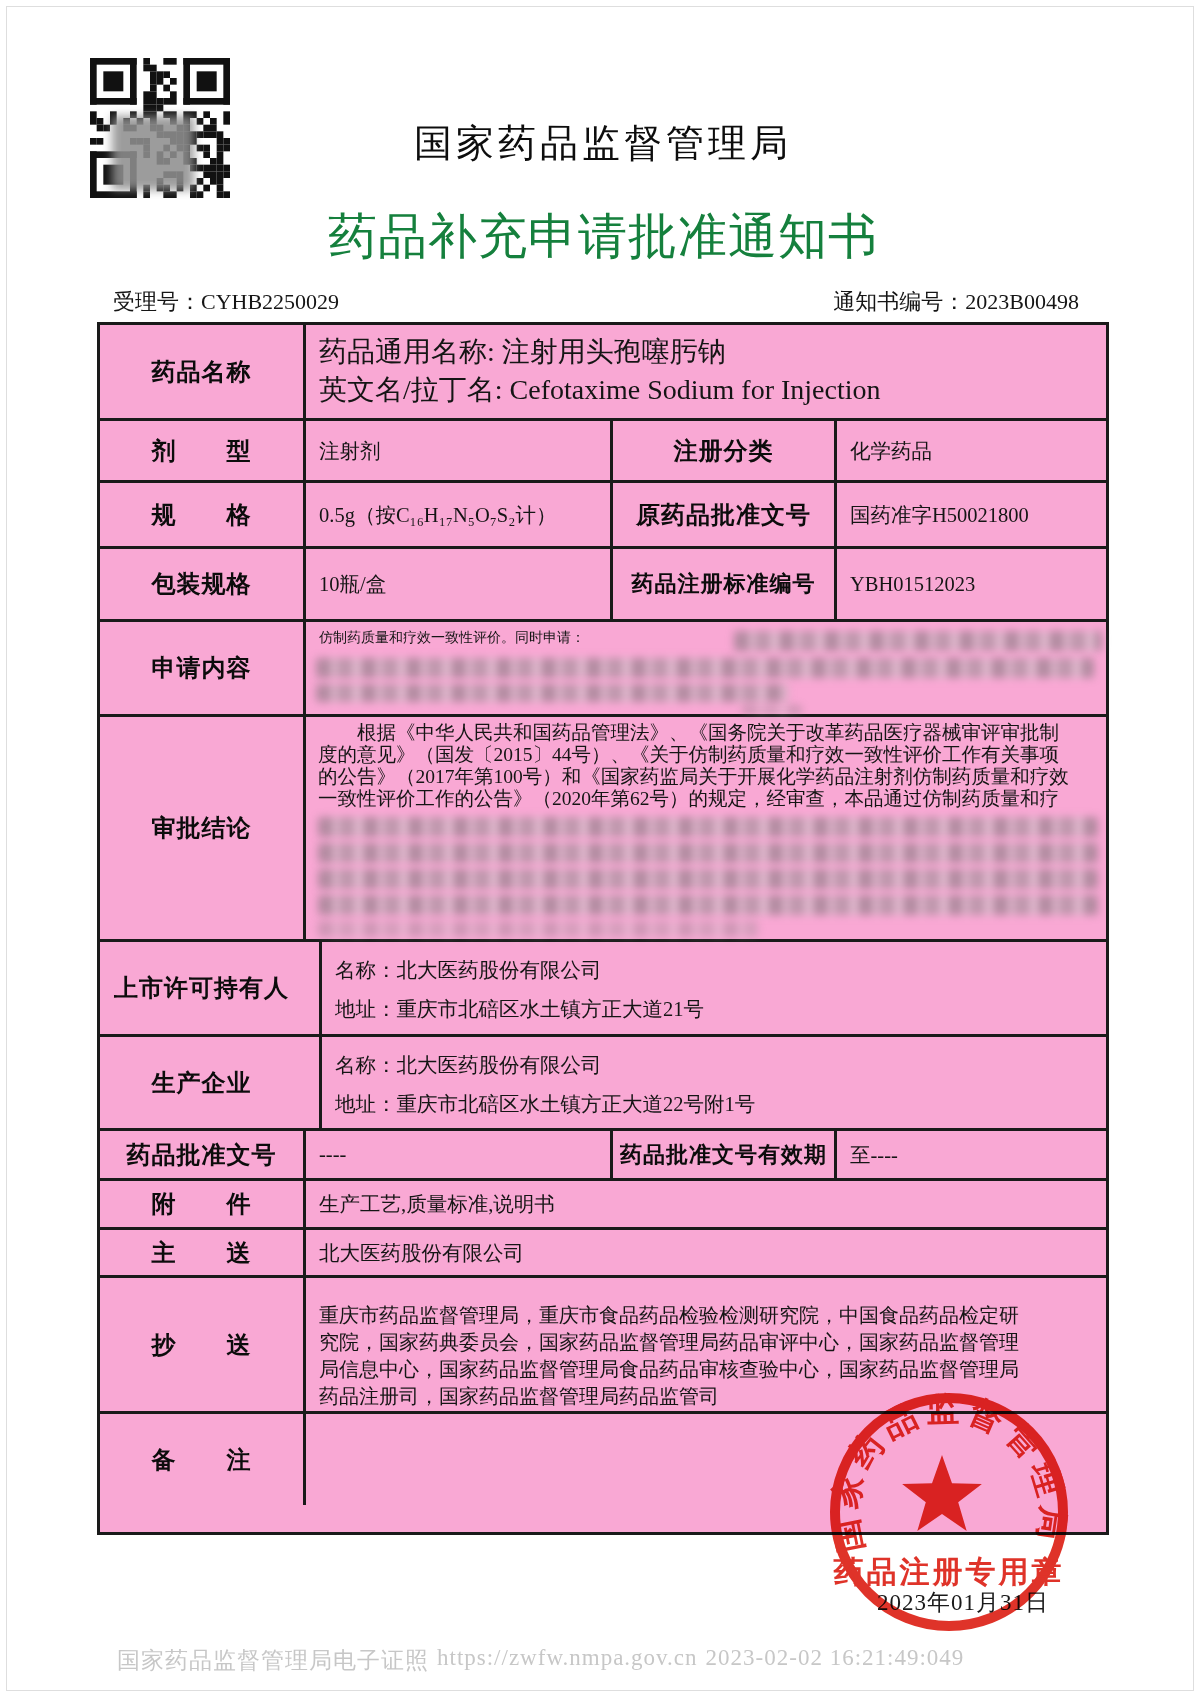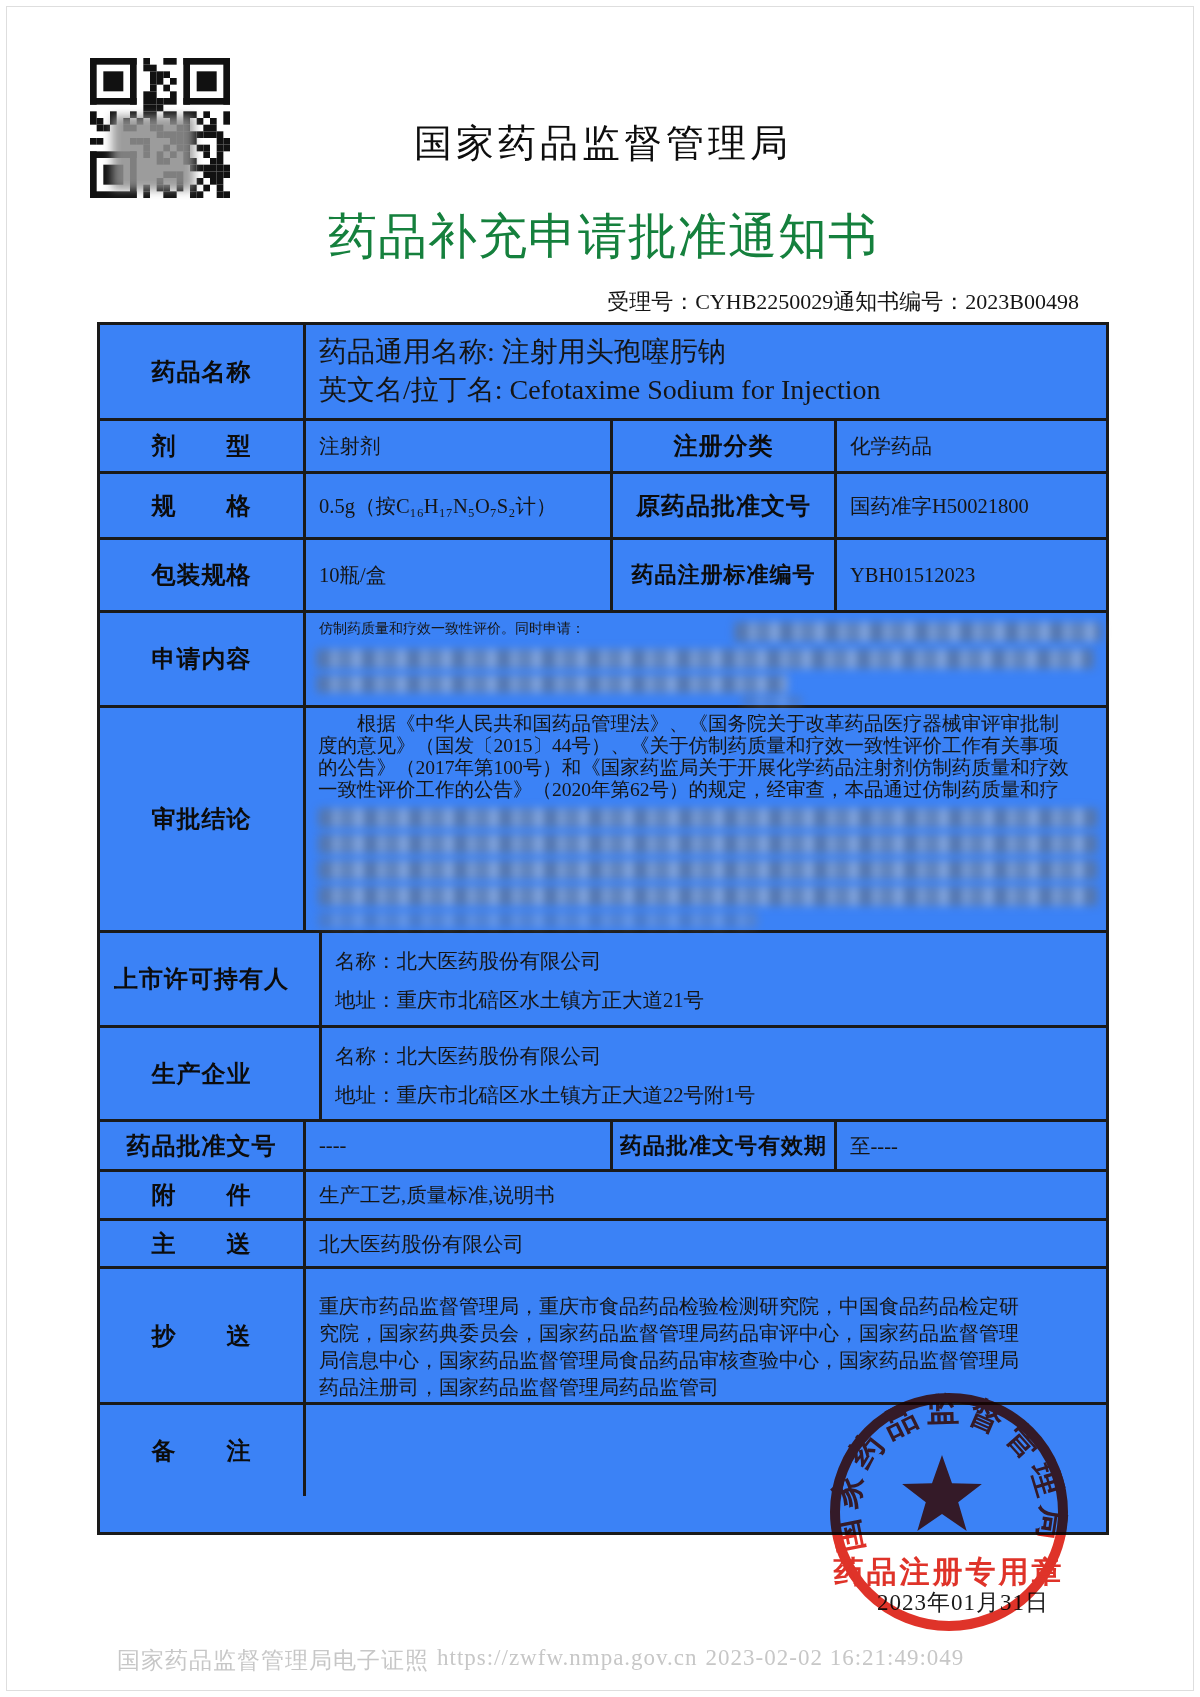--- a/index.html
+++ b/index.html
@@ -12,24 +12,24 @@
   
   .qr{position:absolute; left:90px; top:58px; width:140px; height:140px;}
   .qr svg{position:absolute; inset:0; fill:#111;}
   .qr-blur{position:absolute; left:22px; top:58px; width:82px; height:74px;
     background:#8f8f8f; filter:blur(5px); opacity:.88;}
   .agency{position:absolute; left:97px; top:118px; width:1012px; text-align:center;
     font-size:38px; letter-spacing:4px; color:#0d0d0d; white-space:nowrap;}
   .doctitle{position:absolute; left:97px; top:204px; width:1012px; text-align:center;
     font-size:49px; letter-spacing:1px; color:#15803d; white-space:nowrap;}
   .infoline{position:absolute; left:97px; top:287px; width:1012px; display:flex;
-    justify-content:flex-end; font-size:22px; padding:0 30px 0 16px;}
+    justify-content:space-between; font-size:22px; padding:0 30px 0 16px;}
   
   .tbl{position:absolute; left:97px; top:322px; width:1012px; height:1213px;
-    border:3px solid #1a1a1a; display:flex; flex-direction:column; background:#3b82f6;}
+    border:3px solid #1a1a1a; display:flex; flex-direction:column; background:#f9a8d4;}
   .row{display:flex; border-top:3px solid #1a1a1a; flex:0 0 auto;}
   .row:first-child{border-top:none;}
   .cell{border-left:3px solid #1a1a1a; position:relative;}
   .cell:first-child{border-left:none;}
   .c1{width:203px;} .c2{width:307px;} .c3{width:224px;} .c4{flex:1;}
   .grow{flex:1;}
   .lab{display:flex; align-items:center; justify-content:center;
     font-weight:bold; font-size:24px; letter-spacing:1px; color:#0c0c0c; text-align:center;}
   .val{display:flex; align-items:center; padding-left:13px; font-size:20.5px;}
   .val2l{display:block; padding:8px 10px 0 13px; font-size:28px; line-height:38px;}
@@ -218,21 +218,21 @@
   <div class="tbl">
 
     <div class="row" style="height:93px">
       <div class="cell c1 lab">药品名称</div>
       <div class="cell grow val2l">
         <div>药品通用名称: 注射用头孢噻肟钠</div>
         <div>英文名/拉丁名: Cefotaxime Sodium for Injection</div>
       </div>
     </div>
 
-    <div class="row" style="height:53px">
+    <div class="row" style="height:62px">
       <div class="cell c1 lab">剂　　型</div>
       <div class="cell c2 val">注射剂</div>
       <div class="cell c3 lab">注册分类</div>
       <div class="cell c4 val">化学药品</div>
     </div>
 
     <div class="row" style="height:66px">
       <div class="cell c1 lab">规　　格</div>
       <div class="cell c2 val">0.5g（按C₁₆H₁₇N₅O₇S₂计）</div>
       <div class="cell c3 lab">原药品批准文号</div>

